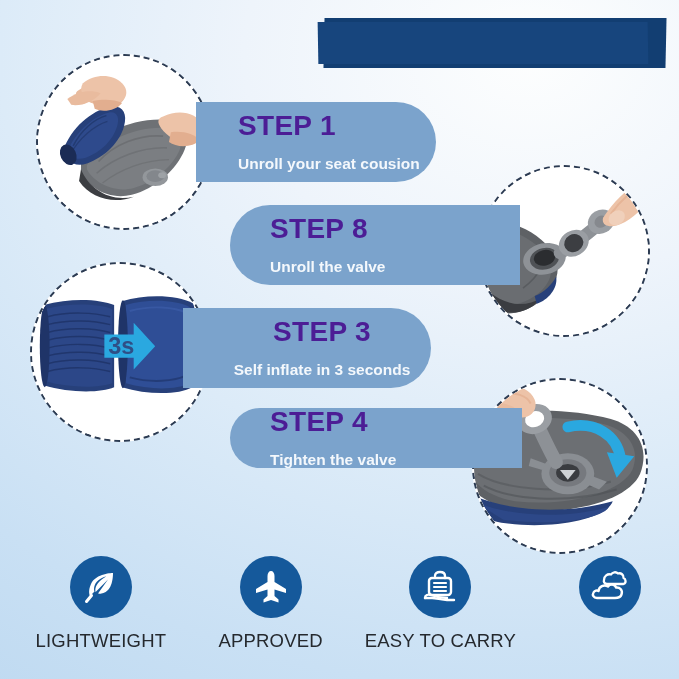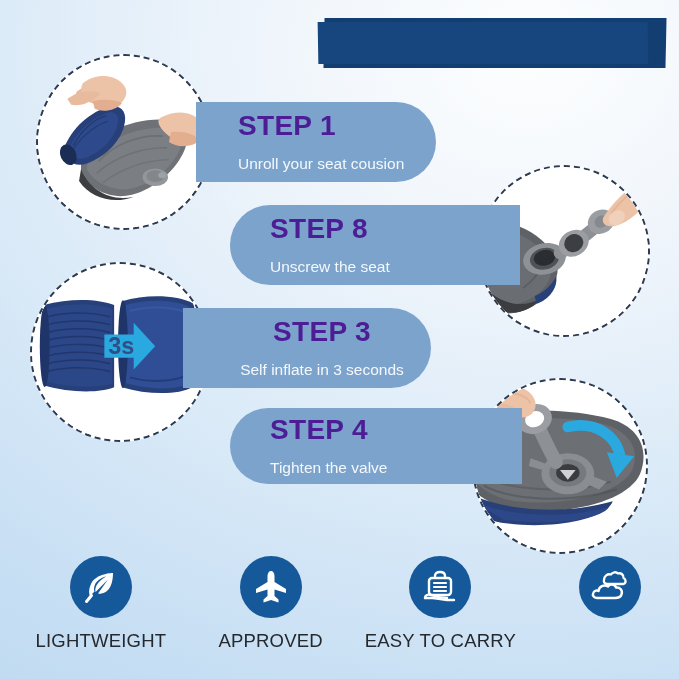--- a/index.html
+++ b/index.html
@@ -100,21 +100,21 @@
   .pill .step-title {
     color: #4c1d95;
     font-size: 28px;
     font-weight: bold;
     line-height: 1.05;
     letter-spacing: 0.3px;
   }
   .pill .step-desc {
     color: #f4f8fc;
     font-size: 15.5px;
-    font-weight: normal;
+    font-weight: bold;
     line-height: 1.2;
     margin-top: 15px;
   }
 
   
   #pill-1 {
     left: 196px; top: 102px; width: 240px; height: 80px;
     border-radius: 0 40px 40px 0;
     padding-left: 42px;
   }
@@ -124,21 +124,21 @@
     padding-left: 30px;
     text-align: center;
   }
   
   #pill-2 {
     left: 230px; top: 205px; width: 290px; height: 80px;
     border-radius: 40px 0 0 40px;
     padding-left: 40px;
   }
   #pill-4 {
-    left: 230px; top: 408px; width: 292px; height: 76px;
+    left: 230px; top: 408px; width: 292px; height: 60px;
     border-radius: 40px 0 0 40px;
     padding-left: 40px;
   }
 
   
   .features {
     position: absolute;
     left: 0;
     top: 556px;
     width: 679px;
@@ -312,21 +312,21 @@
     </div>
   </div>
 
   <div class="pill" id="pill-1">
     <div class="step-title">STEP 1</div>
     <div class="step-desc">Unroll your seat cousion</div>
   </div>
 
   <div class="pill" id="pill-2">
     <div class="step-title">STEP 8</div>
-    <div class="step-desc">Unscrew the seat</div>
+    <div class="step-desc">Unroll the valve</div>
   </div>
 
   <div class="pill" id="pill-3">
     <div class="step-title">STEP 3</div>
     <div class="step-desc">Self inflate in 3 seconds</div>
   </div>
 
   <div class="pill" id="pill-4">
     <div class="step-title">STEP 4</div>
     <div class="step-desc">Tighten the valve</div>

